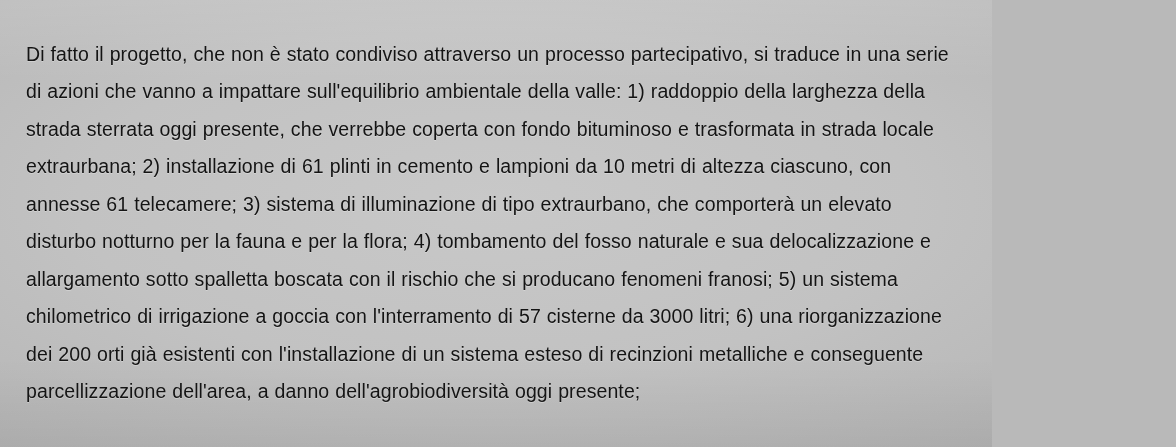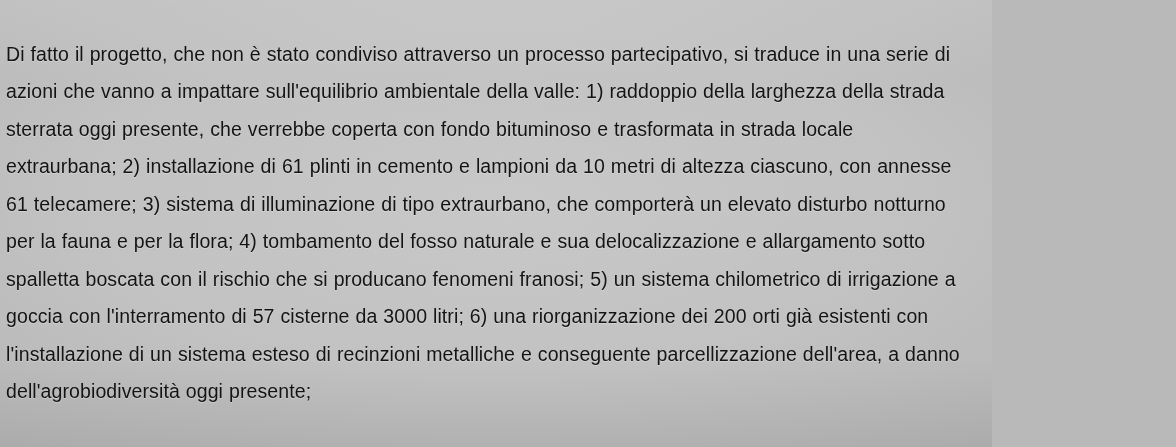--- a/index.html
+++ b/index.html
@@ -13,21 +13,21 @@
     font-family: "Liberation Sans", sans-serif;
     overflow: hidden;
   }
   .page {
     position: relative;
     width: 992px;
     height: 447px;
     box-sizing: border-box;
     background:
       radial-gradient(ellipse 120% 110% at 50% 45%, #c8c8c8 0%, #c2c2c2 35%, #b4b4b4 70%, #a6a6a6 100%);
-    padding: 16px 26px 14px 6px;
+    padding: 16px 26px 14px 26px;
   }
   .page::after {
     content: "";
     position: absolute;
     inset: 0;
     pointer-events: none;
     background:
       linear-gradient(180deg, rgba(255,255,255,0.12) 0%, rgba(255,255,255,0.0) 18%, rgba(0,0,0,0.0) 80%, rgba(0,0,0,0.06) 100%);
   }
   .paragraph {

